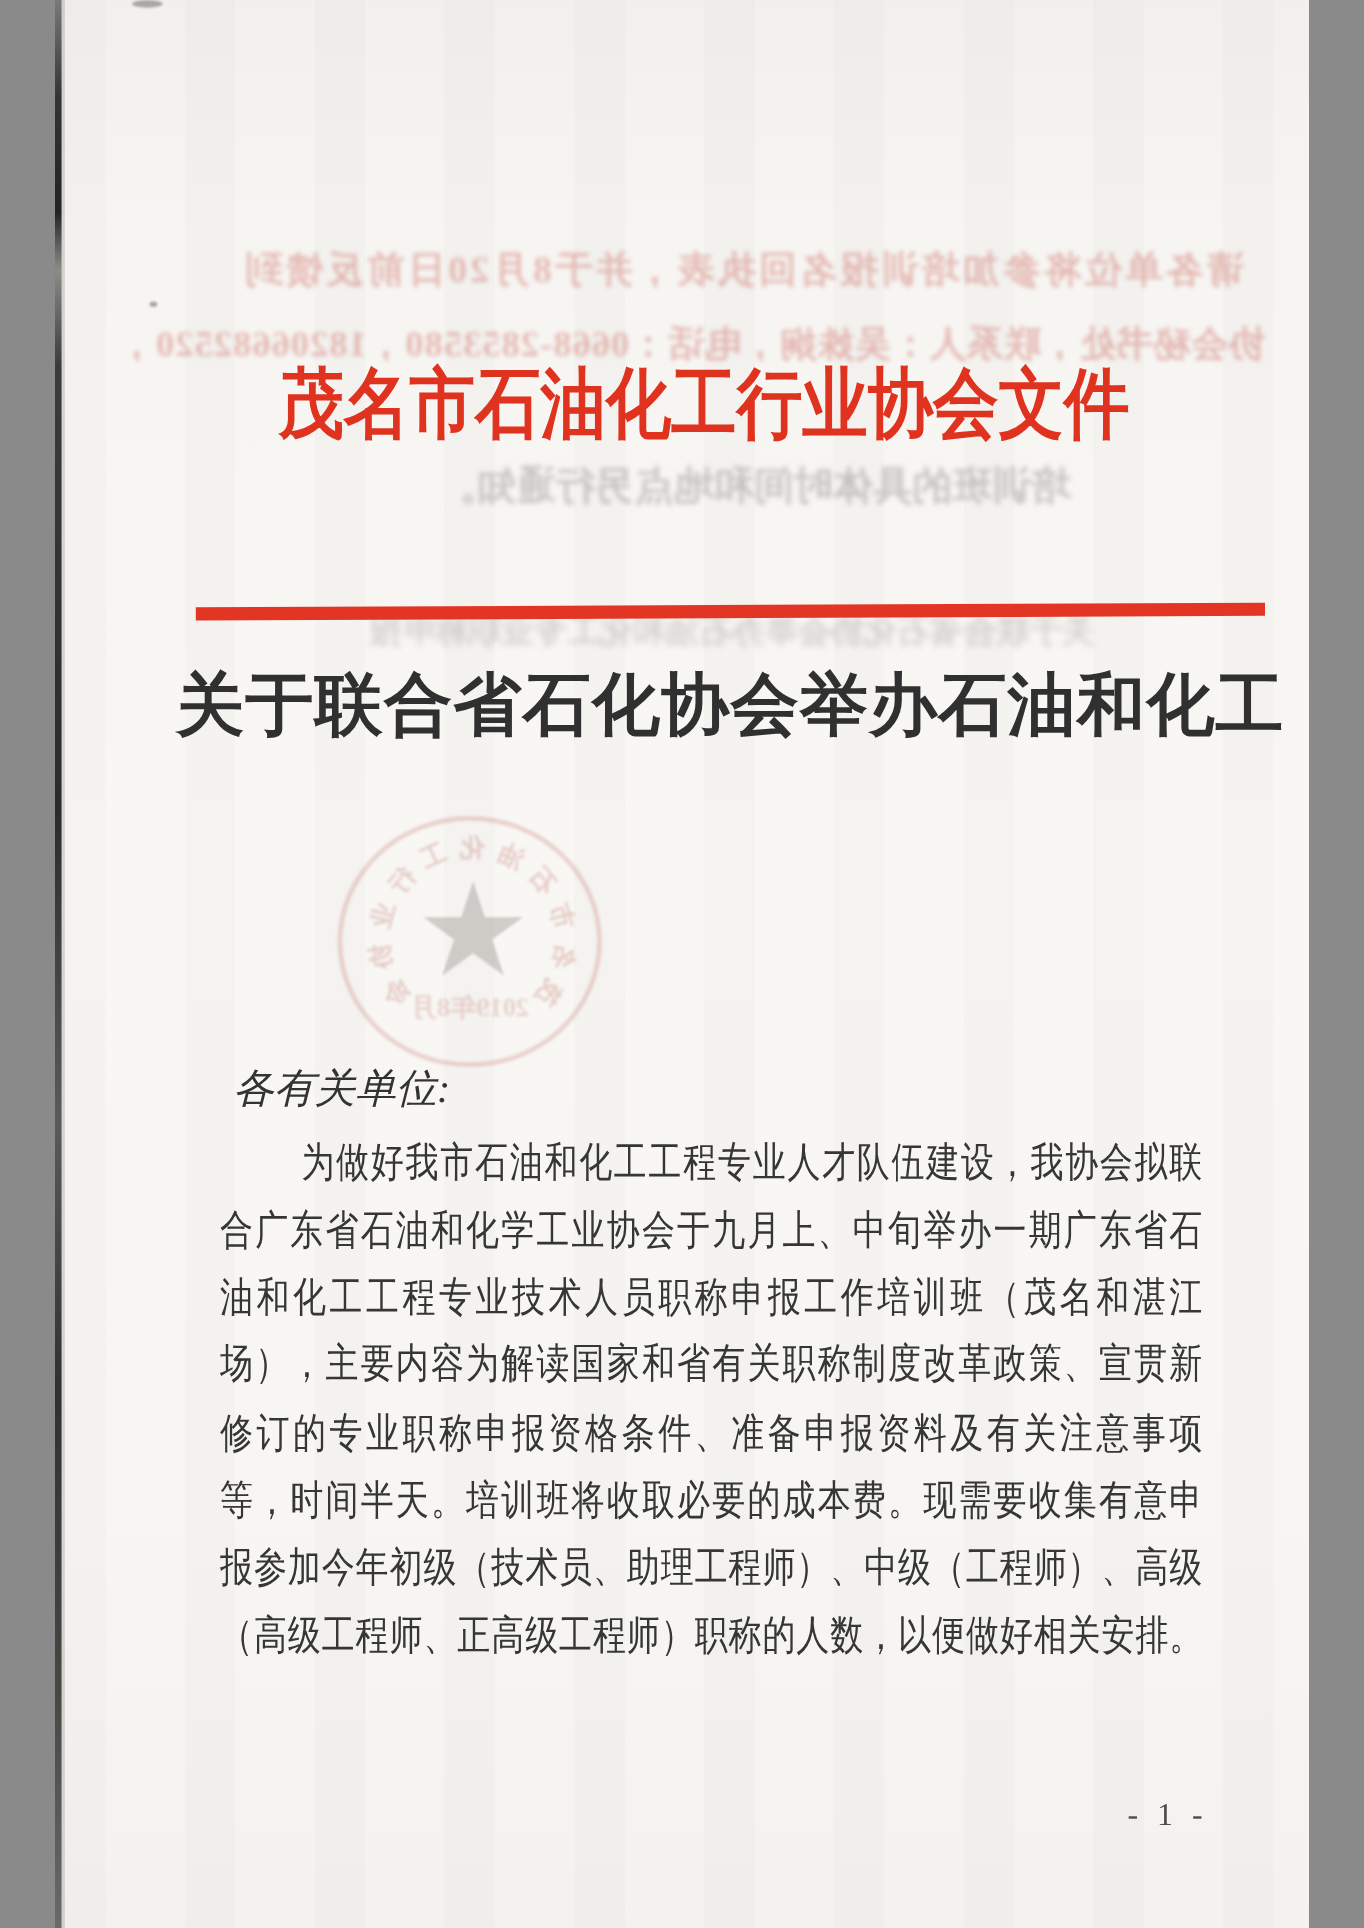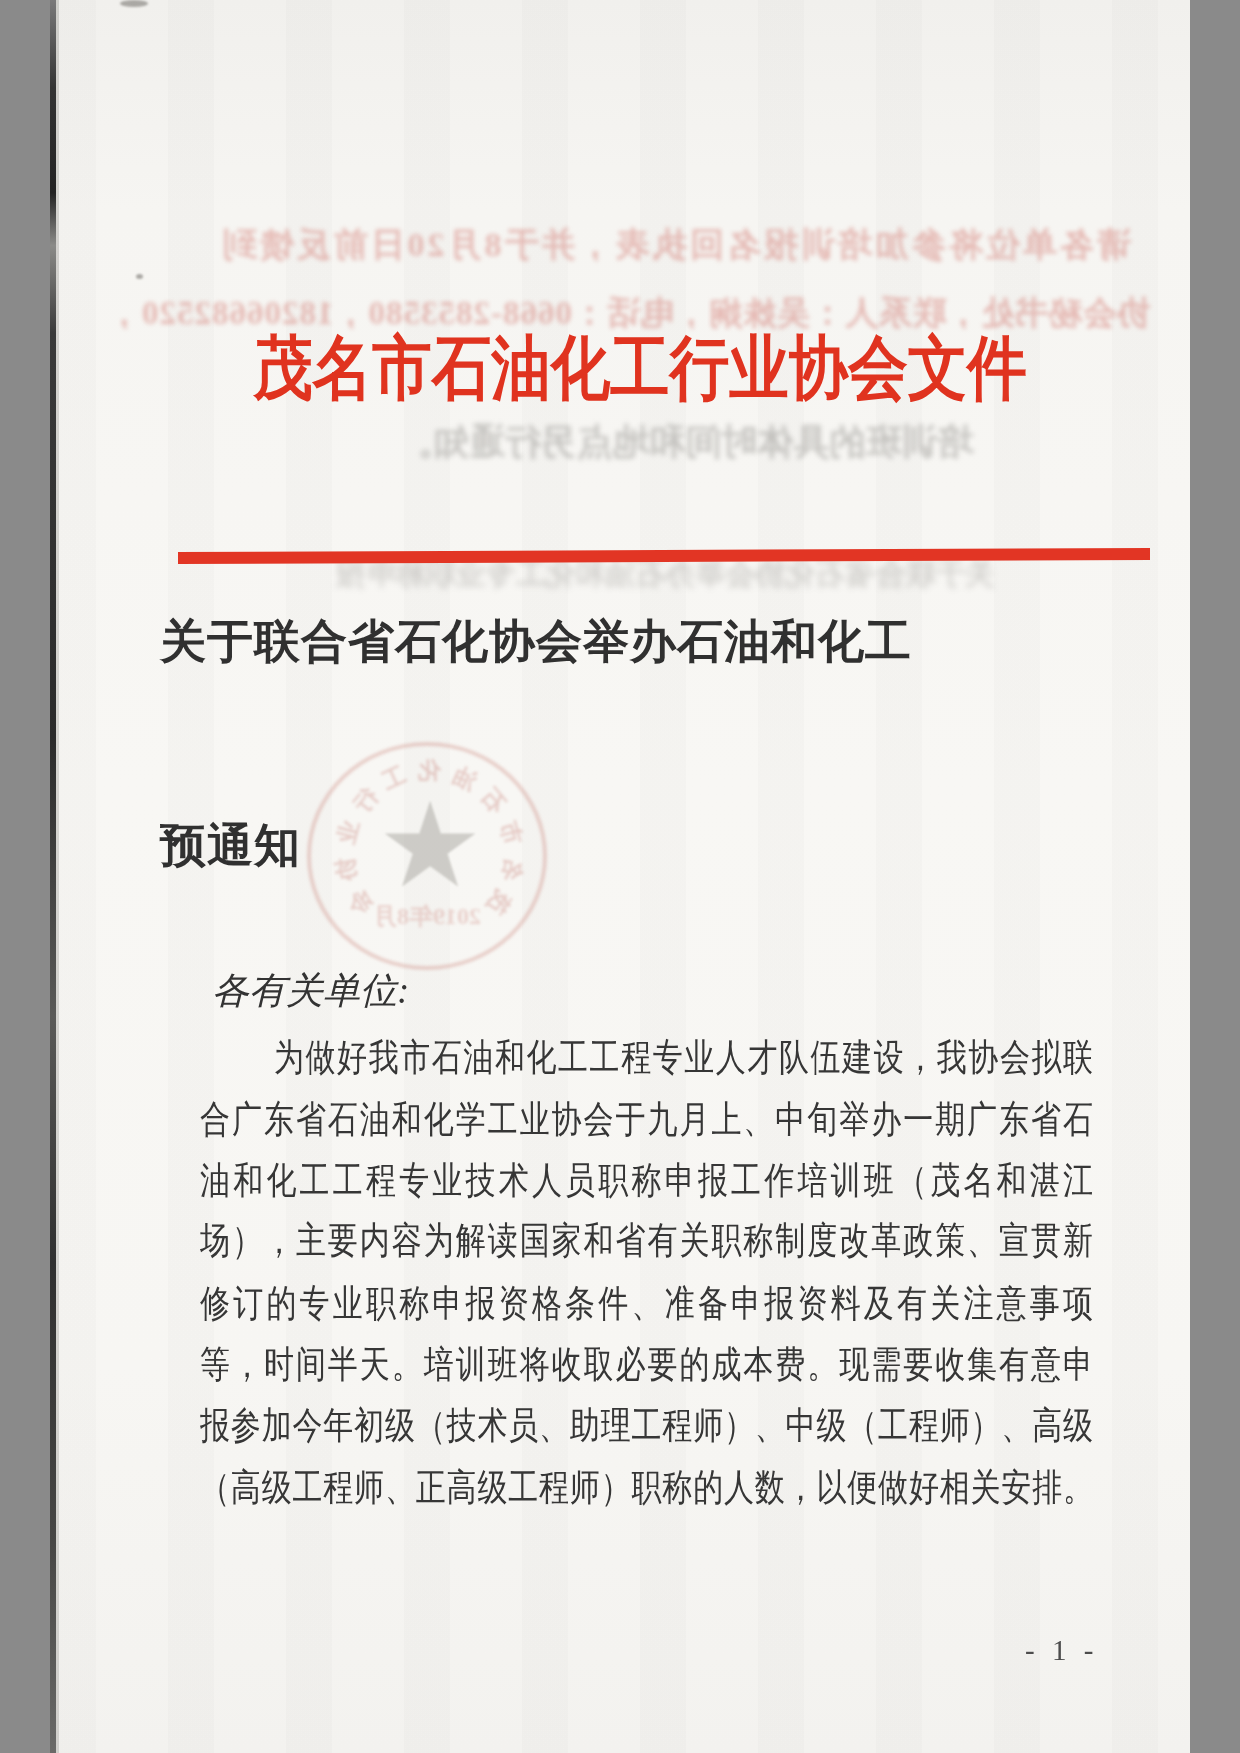--- a/index.html
+++ b/index.html
@@ -43,22 +43,22 @@
   }
   .doc-number{
     left:135px;top:452px;width:1000px;
     text-align:center;font-size:35px;line-height:42px;color:#3c3c3c;
     letter-spacing:2px;white-space:nowrap;
   }
   .red-rule{left:128px;top:550px;width:972px;height:12px;transform:rotate(-0.25deg);}
   
   .doc-title-line{
     left:110px;width:1000px;height:54px;
-    text-align:left;white-space:nowrap;
-    font-size:46px;line-height:54px;font-weight:bold;color:#303030;
+    text-align:right;white-space:nowrap;
+    font-size:62px;line-height:54px;font-weight:bold;color:#303030;
     letter-spacing:1px;
   }
   
   .salutation{left:162px;top:969px;font-size:37px;line-height:44px;color:#333;font-style:italic;}
   .body-line{
     left:150px;width:893px;height:32px;
     font-size:30px;line-height:30px;color:#363636;
     text-align:justify;text-align-last:justify;
     transform:scaleY(1.25);transform-origin:top left;
   }
@@ -122,21 +122,20 @@
         <span style="position: absolute; left: 174.809px; top: 145.18px; transform: rotate(125deg);">会</span>
       </div>
     <div class="seal-star">★</div>
     <div class="seal-date">2019年8月</div>
   </div>
 
   <div class="abs org-title" style="color: rgb(224, 51, 31);">茂名市石油化工行业协会文件</div>
   <div class="abs red-rule" style="background: rgb(226, 53, 36);"></div>
 
   <div class="abs doc-title-line" style="top:615px;">关于联合省石化协会举办石油和化工</div>
-  <div class="abs doc-title-line" style="top:819px;">预通知</div>
 
   <div class="abs salutation">各有关单位:</div>
 
   <div class="abs body-line indent" style="top:1039px;">为做好我市石油和化工工程专业人才队伍建设，我协会拟联</div>
   <div class="abs body-line" style="top:1101px;">合广东省石油和化学工业协会于九月上、中旬举办一期广东省石</div>
   <div class="abs body-line" style="top:1162px;">油和化工工程专业技术人员职称申报工作培训班（茂名和湛江</div>
   <div class="abs body-line" style="top:1222px;">场），主要内容为解读国家和省有关职称制度改革政策、宣贯新</div>
   <div class="abs body-line" style="top:1285px;">修订的专业职称申报资格条件、准备申报资料及有关注意事项</div>
   <div class="abs body-line" style="top:1346px;">等，时间半天。培训班将收取必要的成本费。现需要收集有意申</div>
   <div class="abs body-line" style="top:1407px;">报参加今年初级（技术员、助理工程师）、中级（工程师）、高级</div>

